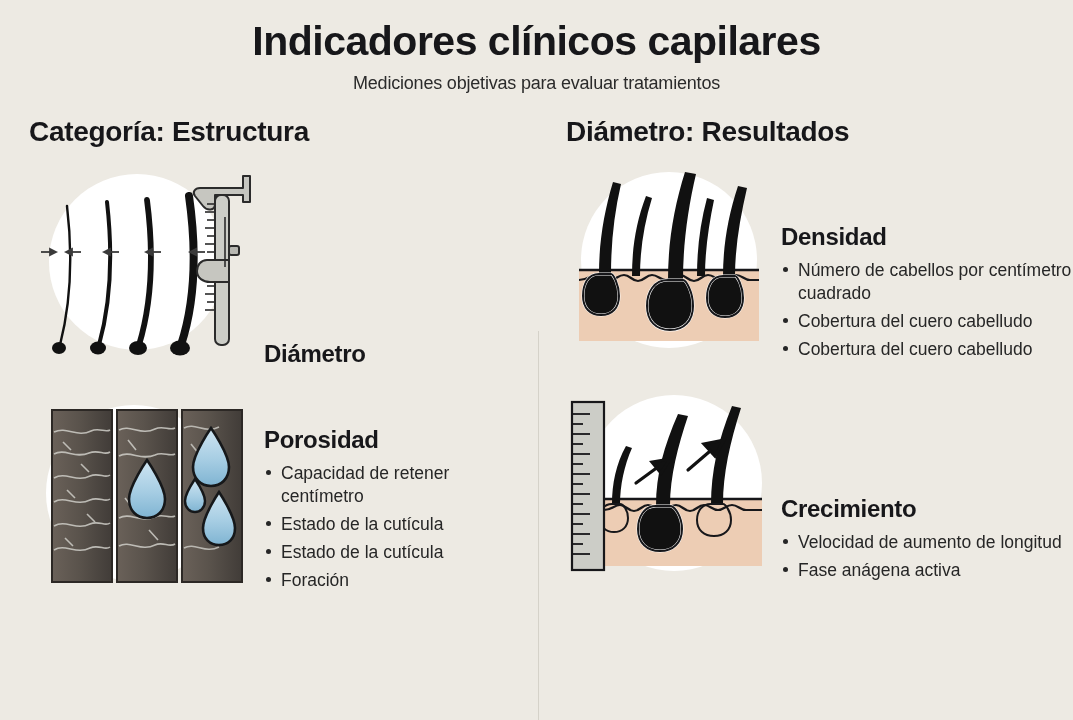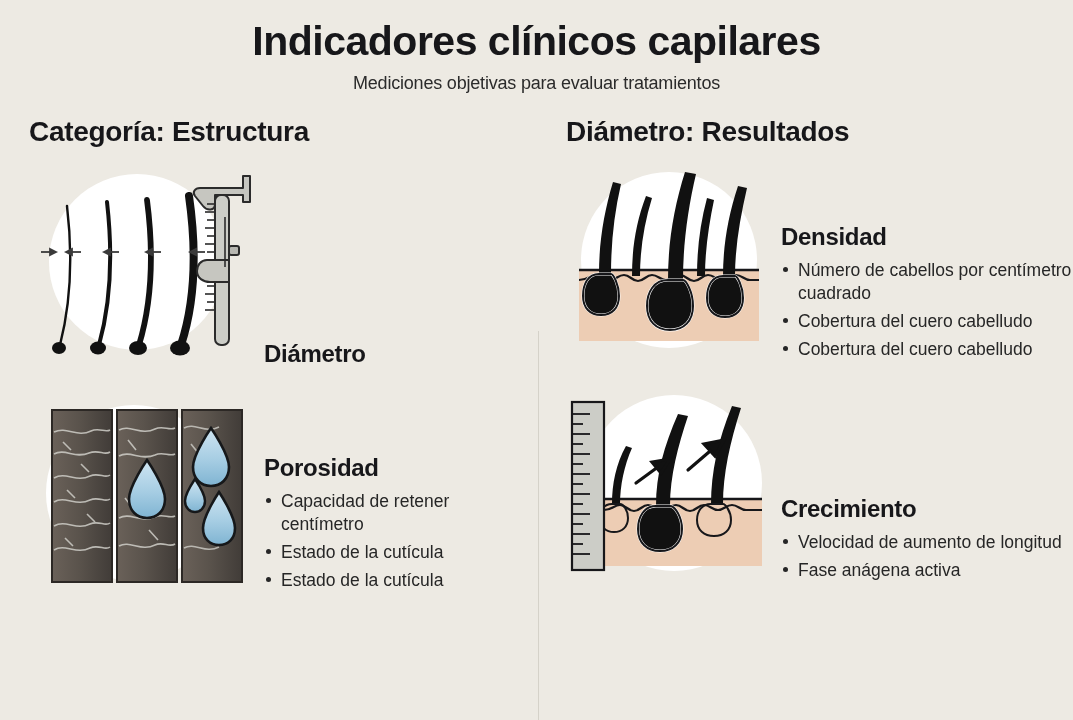--- a/index.html
+++ b/index.html
@@ -197,20 +197,21 @@
                        C199 147, 206 141, 206 130 C206 118, 190 94, 190 94 Z" fill="url(#dropg)" stroke="#16181a" stroke-width="2.6"></path>
             </g>
           </svg>
         </div>
         <div class="item-text">
           <div class="item-title">Porosidad</div>
           <ul class="bullets">
             <li>Capacidad de retener centímetro</li>
             <li>Estado de la cutícula</li>
             <li>Estado de la cutícula</li>
+            <li>Foración</li>
           </ul>
         </div>
       </div>
     </div>
 
     <div class="col col-right">
       <div class="cat-heading">Diámetro: Resultados</div>
 
       <div class="item">
         <div class="item-art">

